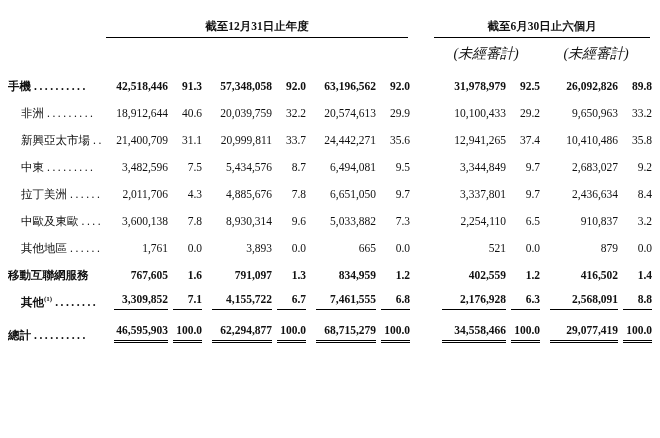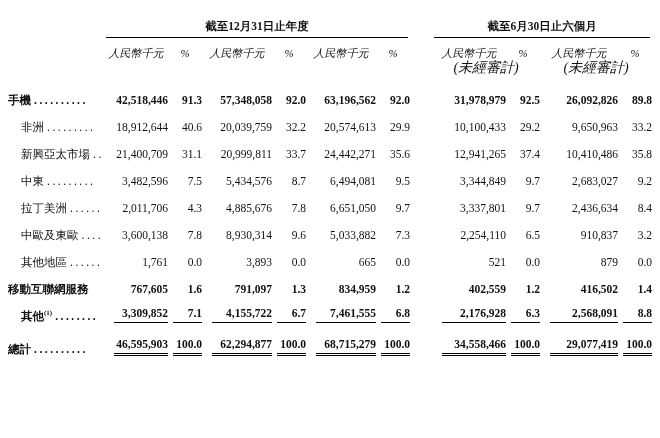--- a/index.html
+++ b/index.html
@@ -5,21 +5,21 @@
   html,body{margin:0;padding:0;background:#ffffff;}
   .page{
     width:660px;height:438px;background:#ffffff;color:#111;
     box-sizing:border-box;padding:12px 8px 0 8px;
     font-family:"Liberation Serif","DejaVu Serif",serif;
     overflow:hidden;
   }
   table{border-collapse:collapse;table-layout:fixed;width:644px;}
   td,th{padding:0;font-size:11.5px;font-weight:normal;vertical-align:bottom;line-height:1.15;}
   thead th{vertical-align:bottom;}
-  .grp{font-weight:bold;text-align:center;border-bottom:1.3px solid #000;padding-bottom:4px;margin:0 2px;font-size:11.5px;white-space:nowrap;}
+  .grp{font-weight:bold;text-align:center;border-bottom:1.3px solid #000;padding-bottom:4px;margin:8px 2px;font-size:11.5px;white-space:nowrap;}
   .yr{font-weight:bold;text-align:center;border-bottom:1.3px solid #000;padding-bottom:3px;margin:0 4px;font-size:11.5px;}
   tr.r-grp td, tr.r-grp th{height:26px;}
   tr.r-years th{height:24px;}
   tr.r-units td{height:22px;}
   tr.r-note td{height:16px;}
   .sub{font-style:italic;text-align:center;white-space:nowrap;font-size:11px;}
   .note{font-style:italic;text-align:center;font-size:14px;}
   .lbl{text-align:left;white-space:nowrap;overflow:hidden;}
   .ind{padding-left:13px;}
   .num{text-align:right;white-space:nowrap;}
@@ -58,34 +58,20 @@
       <tr class="r-grp">
         <td class="lbl"></td>
         <th colspan="6">
           <div class="grp">截至12月31日止年度</div>
         </th>
         <td></td>
         <th colspan="4">
           <div class="grp">截至6月30日止六個月</div>
         </th>
       </tr>
-      <tr class="r-units">
-        <td></td>
-        <td class="sub">人民幣千元</td>
-        <td class="sub">%</td>
-        <td class="sub">人民幣千元</td>
-        <td class="sub">%</td>
-        <td class="sub">人民幣千元</td>
-        <td class="sub">%</td>
-        <td></td>
-        <td class="sub">人民幣千元</td>
-        <td class="sub">%</td>
-        <td class="sub">人民幣千元</td>
-        <td class="sub">%</td>
-      </tr>
       <tr class="r-note">
         <td></td>
         <td colspan="6"></td>
         <td></td>
         <td colspan="2" class="note">(未經審計)</td>
         <td colspan="2" class="note">(未經審計)</td>
       </tr>
     </thead>
     <tbody>
         <tr class="bold">

